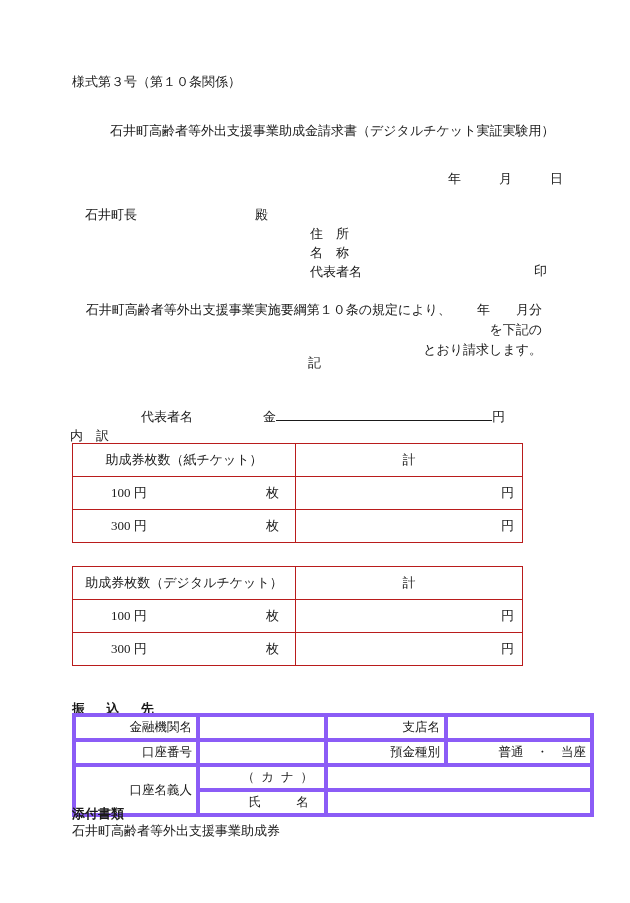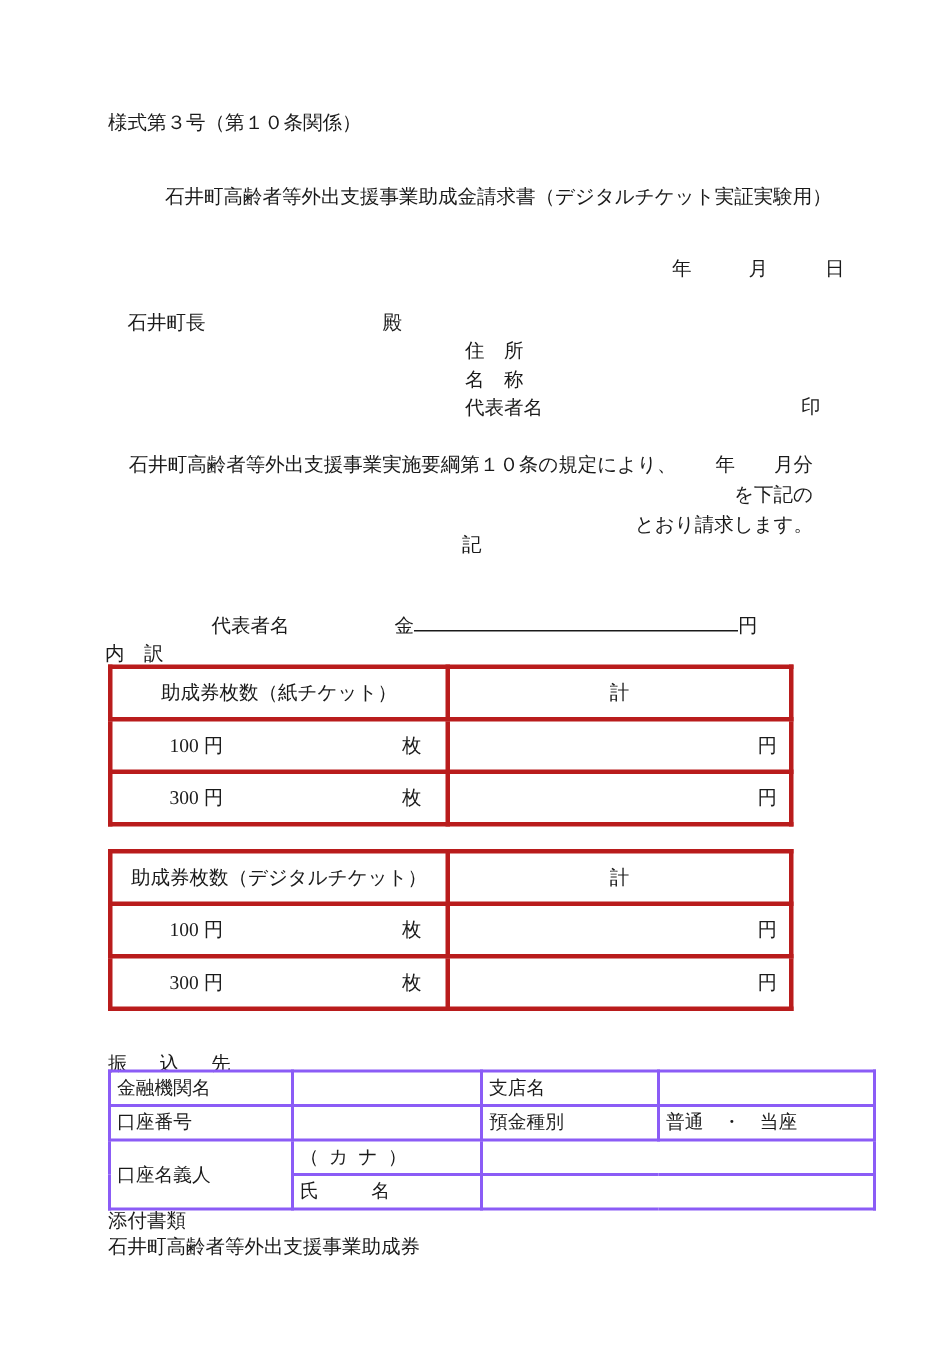--- a/index.html
+++ b/index.html
@@ -56,65 +56,65 @@
   #breakdown-label { left: 70px; top: 427px; }
 
   
   table.tickets {
     position: absolute;
     border-collapse: collapse;
     table-layout: fixed;
     font-size: 13px;
   }
   table.tickets td {
-    border: 3px solid #b91c1c;
+    border: 1px solid #b91c1c;
     height: 32px;
     padding: 0 8px;
     vertical-align: middle;
   }
   .c-head   { text-align: center; }
   .c-left   { width: 206px; }
   .c-right  { width: 210px; }
   .denom-cell { position: relative; text-align: right; }
   .denom-cell .denom { position: absolute; left: 38px; top: 50%; transform: translateY(-50%); }
   .denom-cell .unit  { position: absolute; right: 16px; top: 50%; transform: translateY(-50%); }
   .yen-right { text-align: right; padding-right: 10px; }
 
   #table-paper   { left: 72px; top: 443px; }
   #table-digital { left: 72px; top: 566px; }
 
   
-  #bank-label { left: 72px; top: 700px; }
+  #bank-label { left: 72px; top: 700px; font-weight: bold; }
   table#bank {
     position: absolute;
     left: 72px;
     top: 713px;
     border-collapse: collapse;
     table-layout: fixed;
     font-size: 12.5px;
   }
   table#bank td {
-    border: 2px solid #8b5cf6;
+    border: 4px solid #8b5cf6;
     height: 19px;
     padding: 1px 4px;
     vertical-align: middle;
-    text-align: left;
+    text-align: right;
   }
   .bk-lbl1  { width: 112px; }
   .bk-val1  { width: 116px; }
   .bk-lbl2  { width: 108px; margin-left: 44px; }
   .bk-val2  { width: 134px; }
   .holder-label { vertical-align: middle; margin-left: 20px; }
   .kana-sub { width: 66px; }
   .spaced  { letter-spacing: 0.32em; }
   .spaced2 { letter-spacing: 0.9em; }
   .spaced3 { letter-spacing: 0.55em; }
 
   
-  #attach-label { left: 72px; top: 805px; }
+  #attach-label { left: 72px; top: 805px; font-weight: bold; }
   #attach-item  { left: 72px; top: 822px; }
 </style>
 </head>
 <body>
 
 <div id="page">
 
   <div class="abs t t13" id="form-no">様式第３号（第１０条関係）</div>
 
   <div class="abs t t13" id="date-line">

